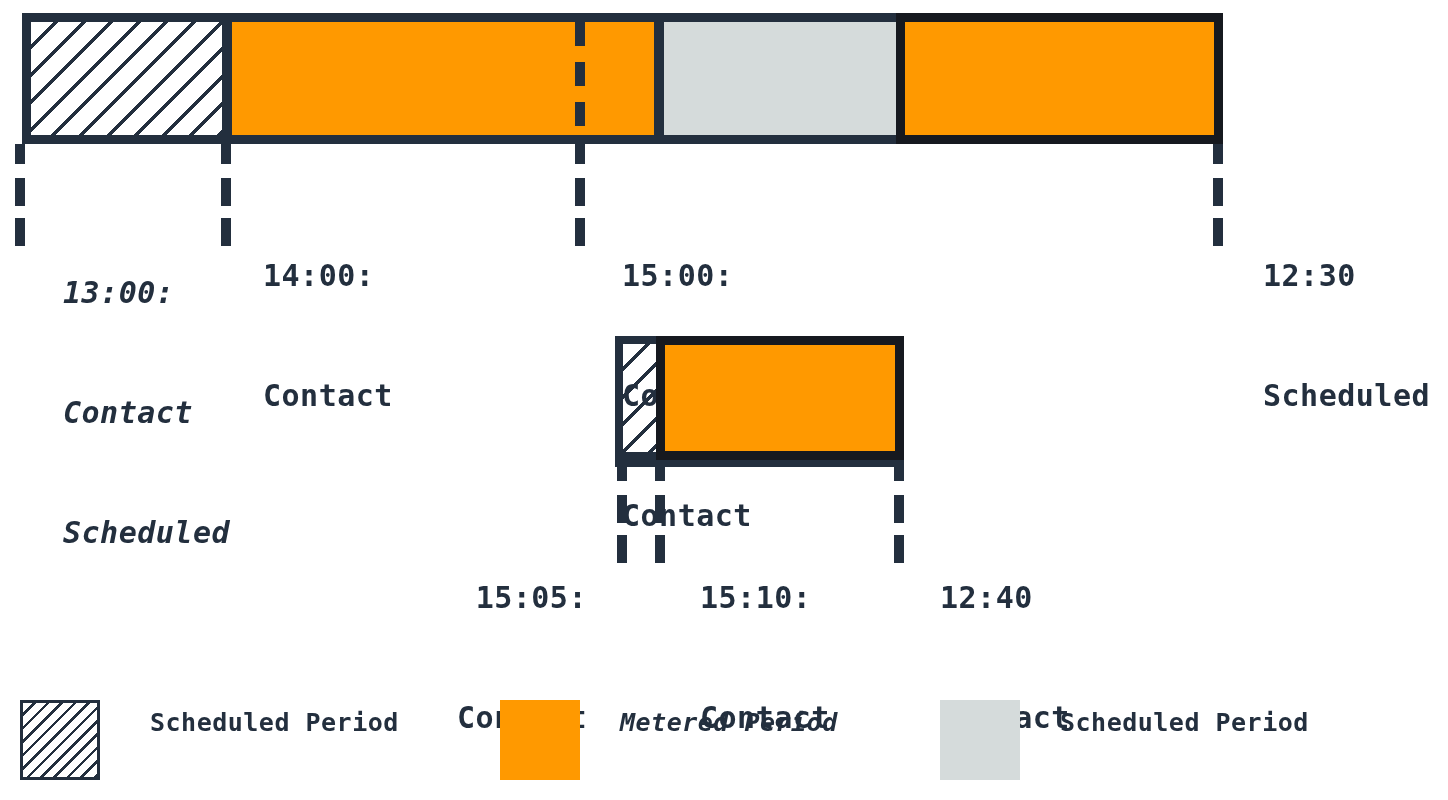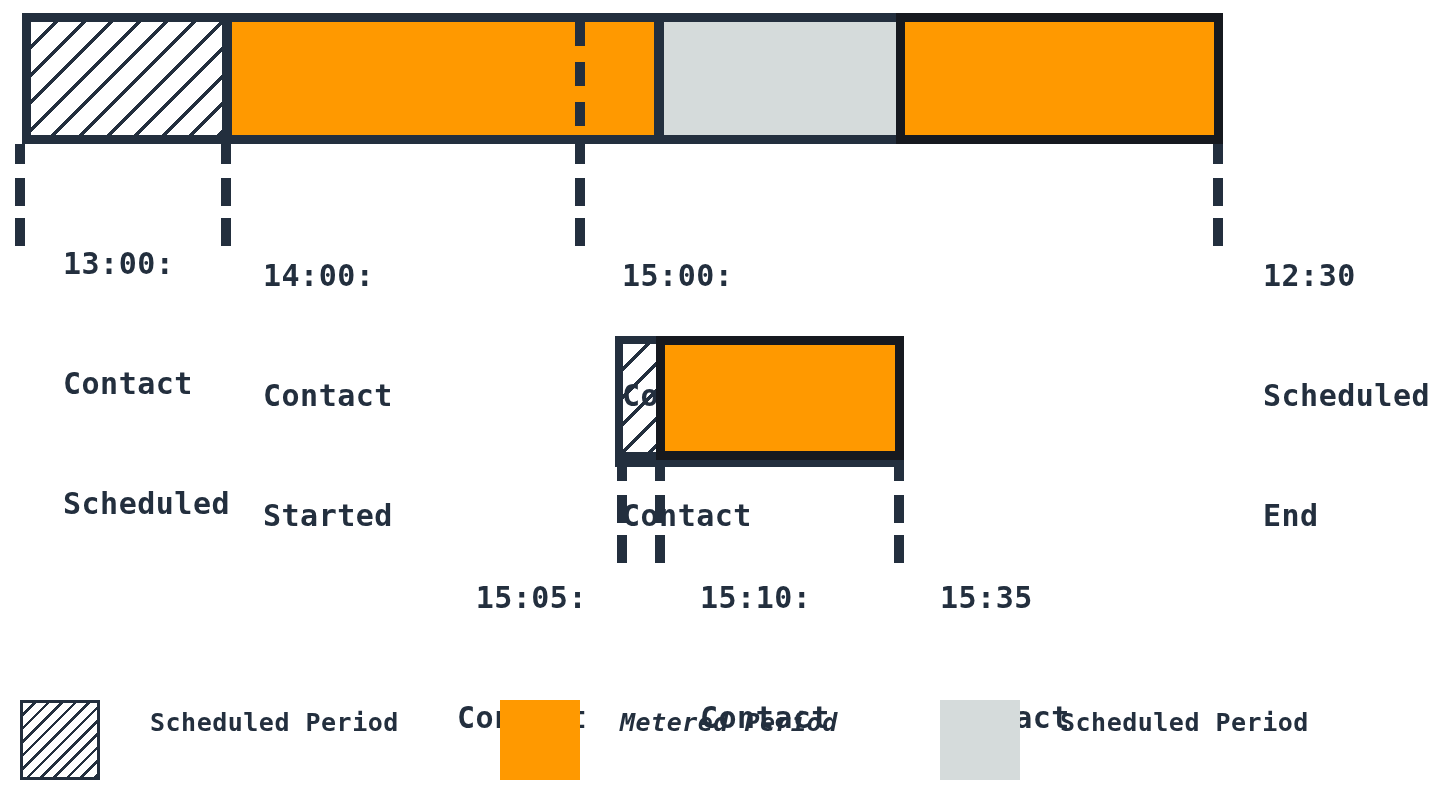--- a/index.html
+++ b/index.html
@@ -67,39 +67,37 @@
     <div class="stub"></div>
       <div class="dash g14"></div>
       <div class="dash g12"></div>
   </div>
   <div class="tick" style="left:1213px;top:144px;">
     <div class="stub"></div>
       <div class="dash g14"></div>
       <div class="dash g12"></div>
   </div>
 
-  <div class="lbl" style="left:63px;top:164px;">
+  <div class="lbl" style="left:63px;top:193px;font-style:italic;">
     <span>13:00:</span>
     <span>Contact</span>
     <span>Scheduled</span>
   </div>
   <div class="lbl" style="left:263px;top:176px;">
     <span>14:00:</span>
     <span>Contact</span>
-    <span>Started</span>
   </div>
   <div class="lbl" style="left:622px;top:176px;">
     <span>15:00:</span>
     <span>Contact</span>
     <span>Contact</span>
   </div>
   <div class="lbl" style="left:1263px;top:176px;">
     <span>12:30</span>
     <span>Scheduled</span>
-    <span>End</span>
   </div>
 
   <div class="bar-outline hatch-big" style="left:615px;top:336px;width:45px;height:124px;border-width:8px;border-right:none;
               background-clip:padding-box;"></div>
   <div class="black-box" style="left:656px;top:336px;width:248px;height:124px;"></div>
   <div class="bracket" style="left:615px;top:460px;width:289px;"></div>
 
   <div class="tick" style="left:617px;top:467px;">
     <div class="stub" style="height:14px;"></div>
       <div class="dash g14"></div>
@@ -120,21 +118,21 @@
     <span>15:05:</span>
     <span>Contact</span>
     
   </div>
   <div class="lbl" style="left:700px;top:498px;">
     <span>15:10:</span>
     <span>Contact</span>
     
   </div>
   <div class="lbl" style="left:940px;top:498px;">
-    <span>15:35</span>
+    <span>12:40</span>
     <span>Contact</span>
     
   </div>
 
   <div class="swatch swatch-hatched hatch-small" style="left:20px;top:700px;"></div>
   <div class="leg-lbl" style="left:150px;top:705px;">Scheduled Period</div>
 
   <div class="swatch orange" style="left:500px;top:700px;"></div>
   <div class="leg-lbl" style="left:620px;top:705px;font-style:italic;">Metered Period</div>
 

